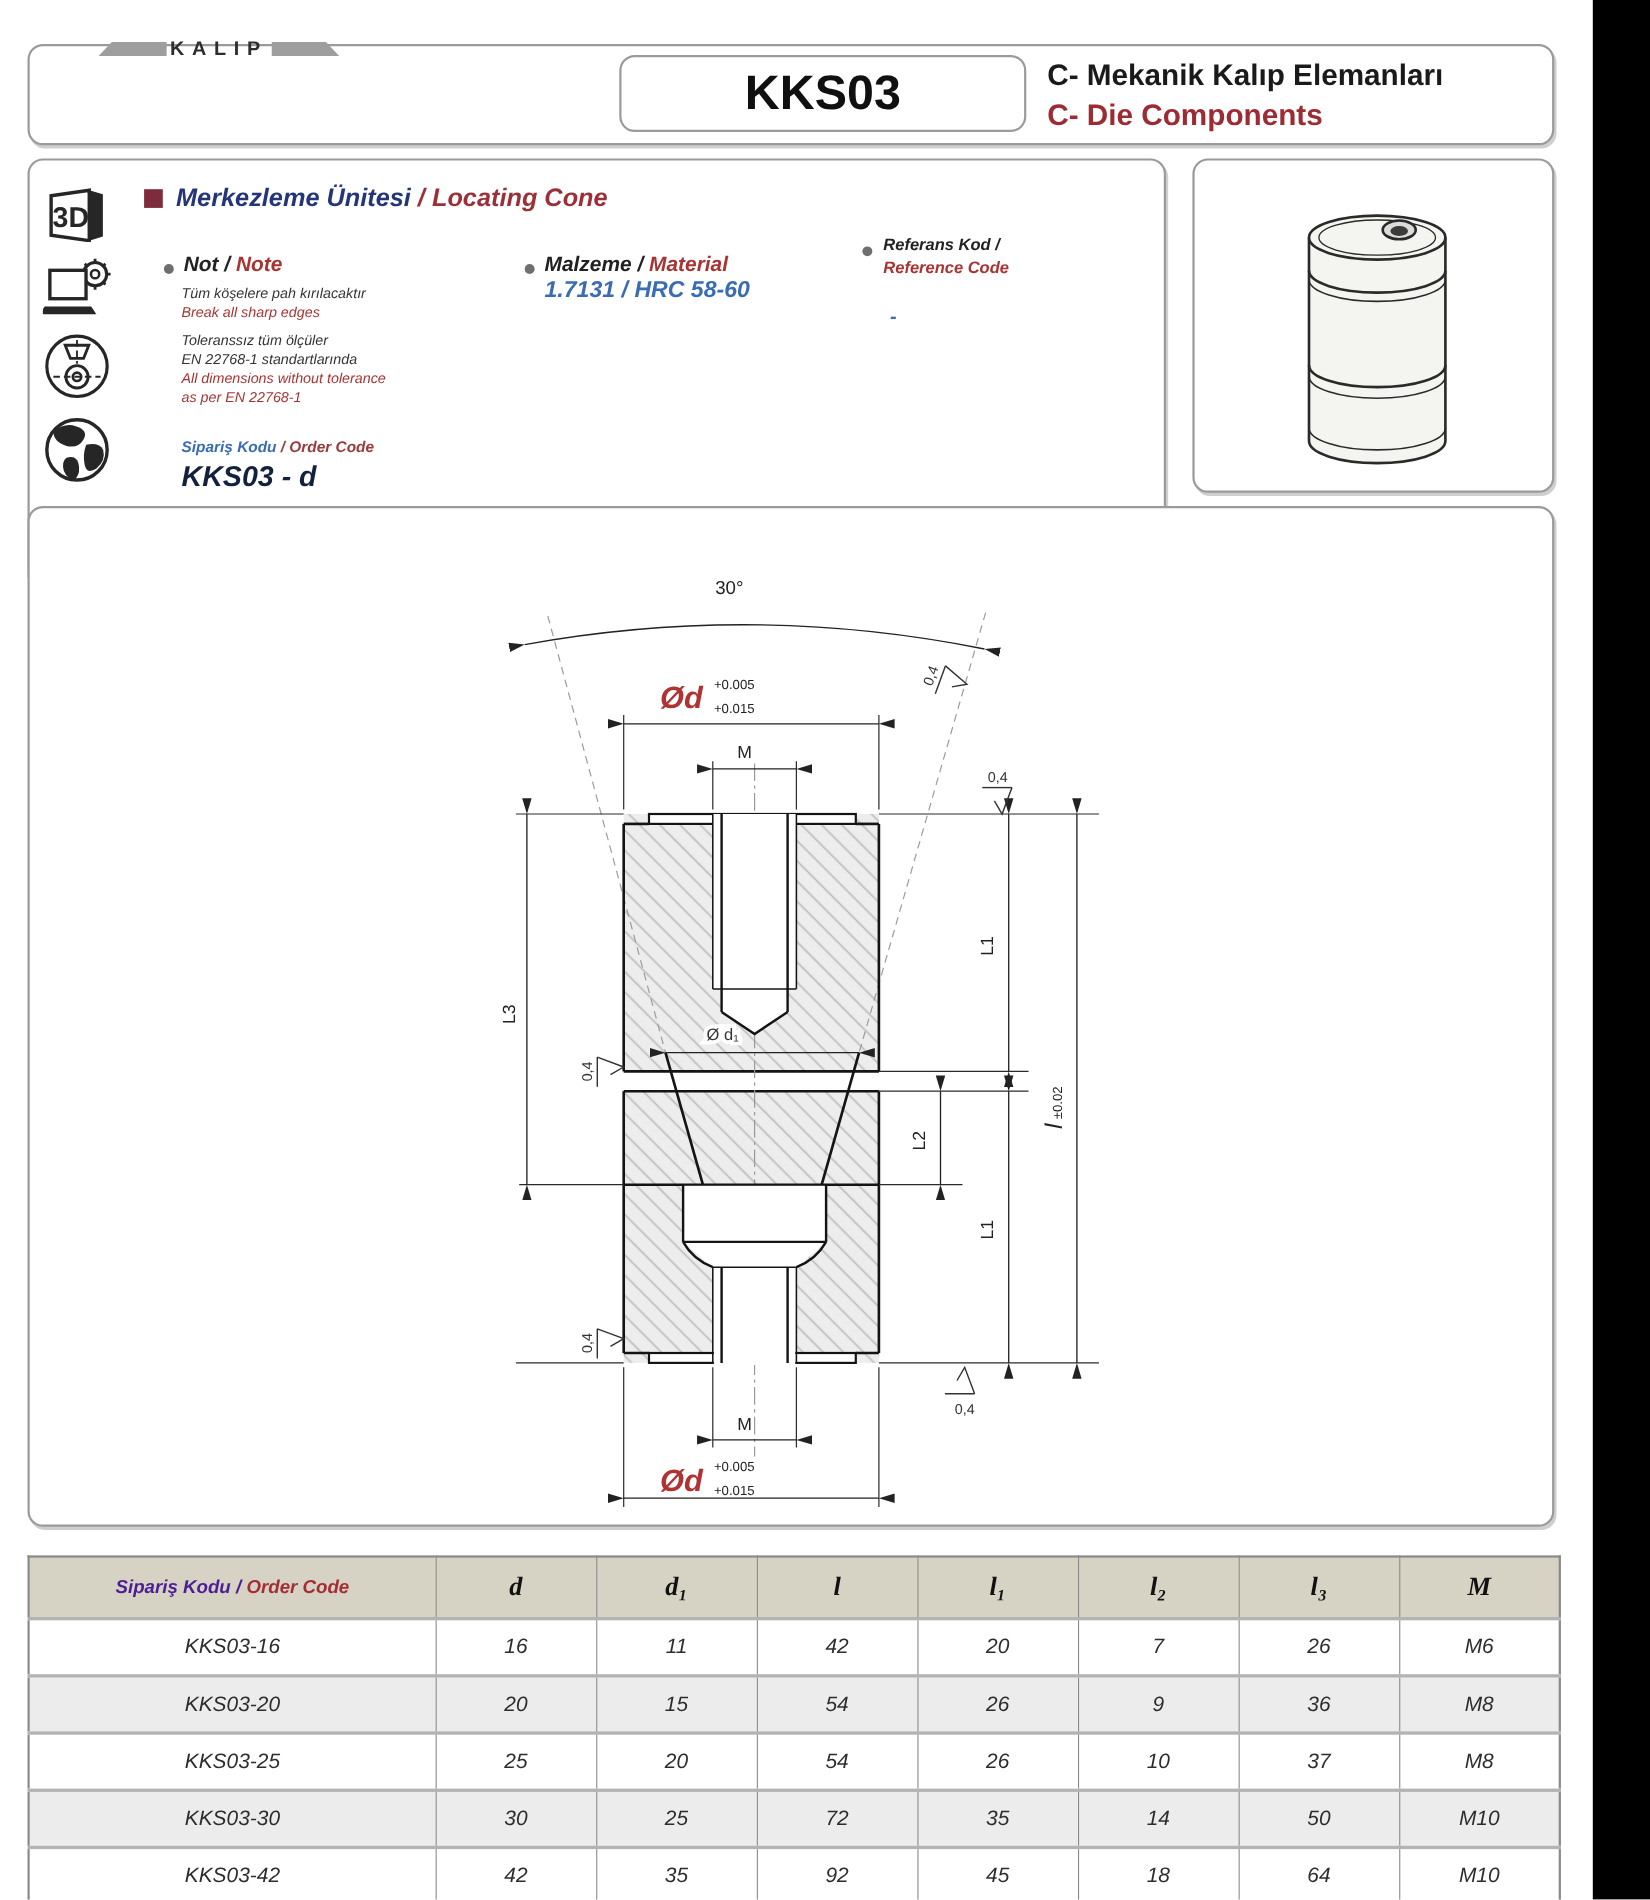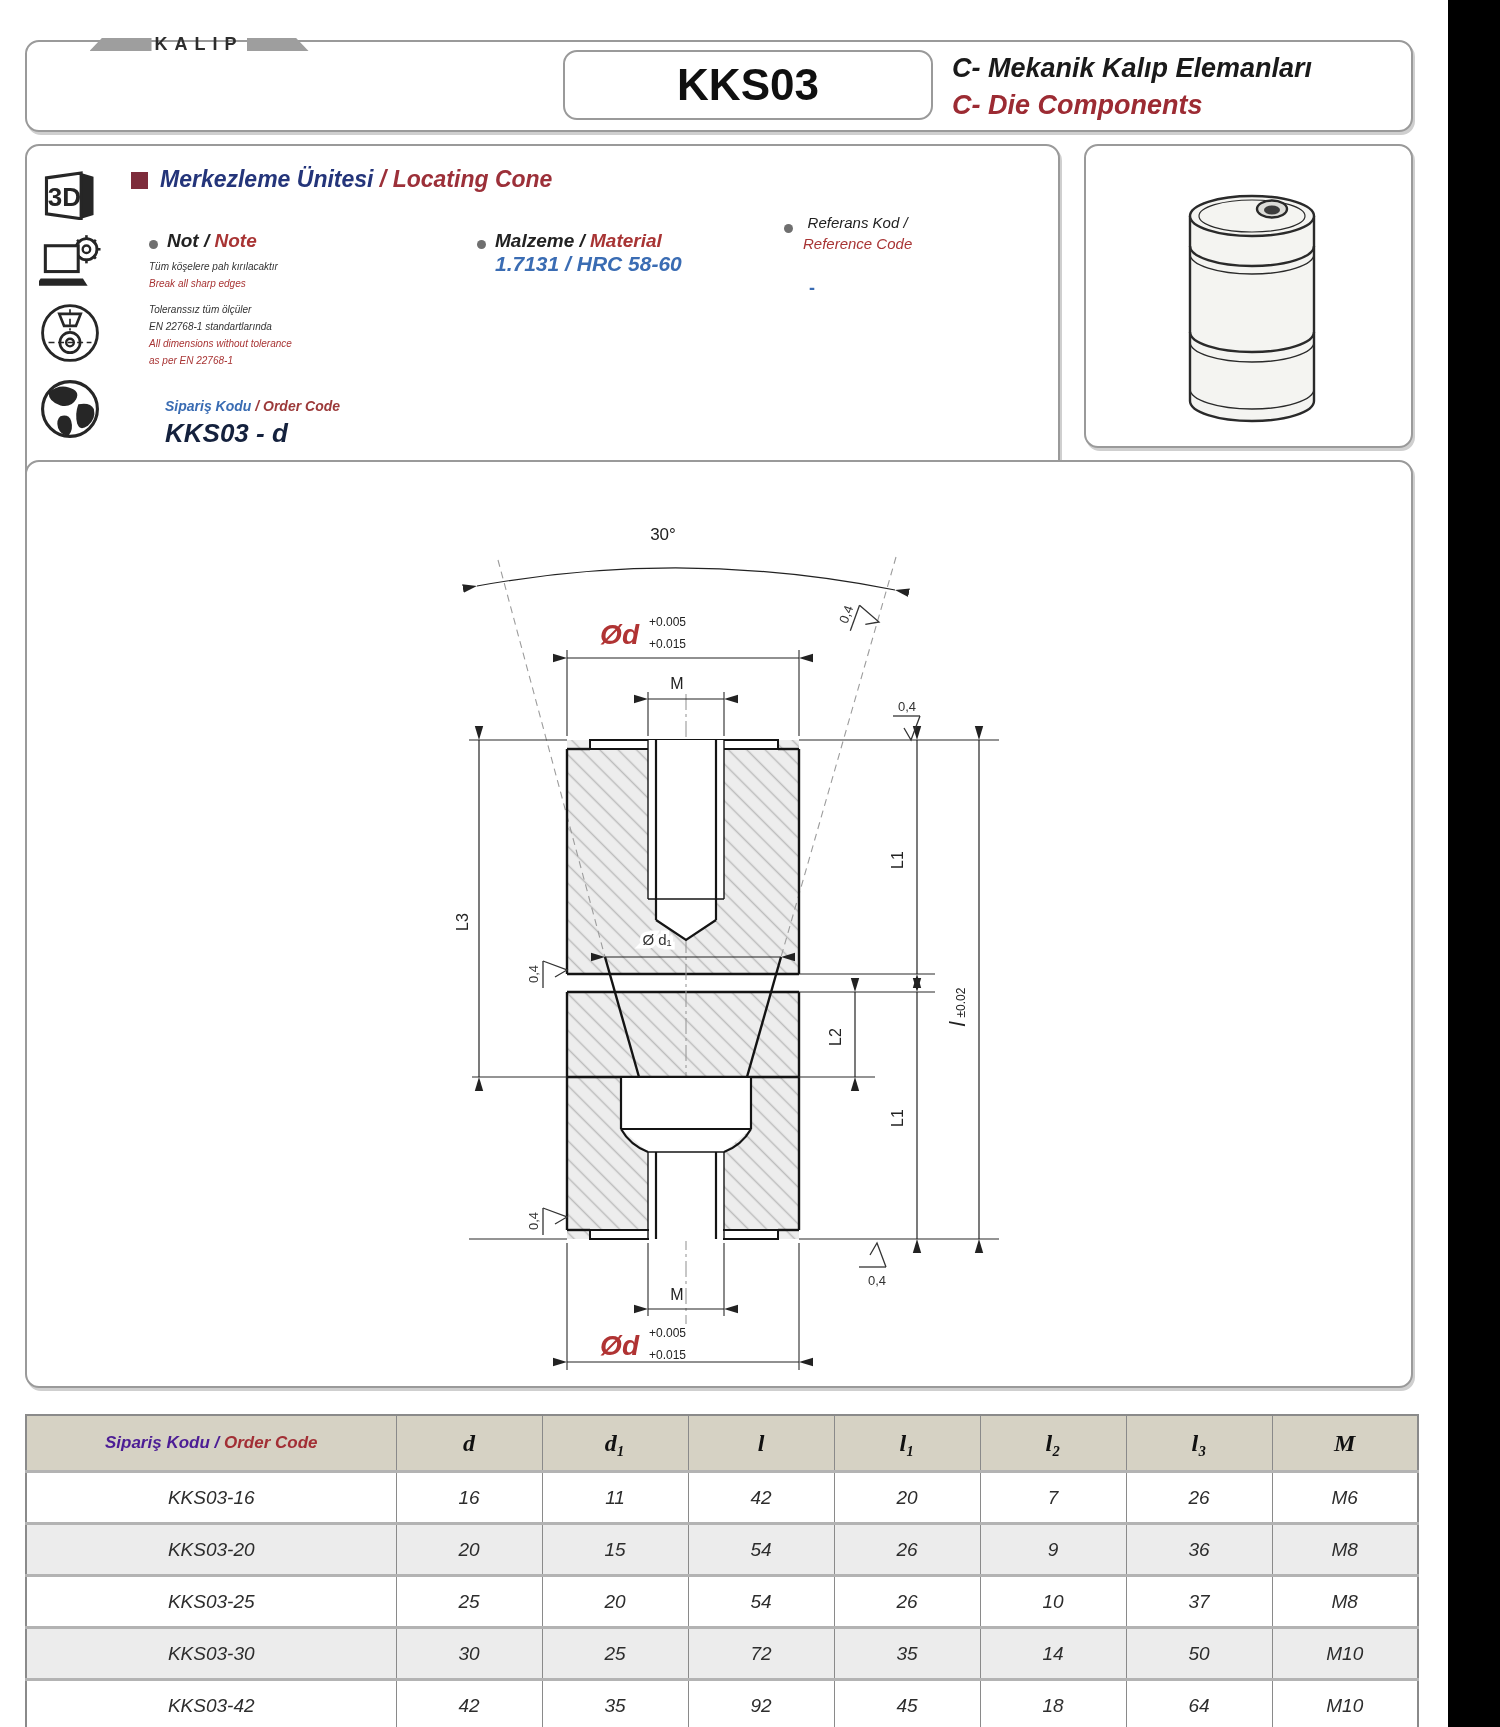--- a/index.html
+++ b/index.html
@@ -12,41 +12,41 @@
   .logo{position:absolute;left:22px;top:4px;width:300px;text-align:center;}
   .logo-word{font-size:52px;font-weight:bold;color:#7d2c3b;letter-spacing:-3px;line-height:50px;}
   .logo-band{display:flex;align-items:center;justify-content:center;margin-top:-12px;}
   .trap{height:13px;background:#9e9e9e;width:62px;}
   .trap.l{clip-path:polygon(20% 0,100% 0,100% 100%,0 100%);}
   .trap.r{clip-path:polygon(0 0,80% 0,100% 100%,0 100%);}
   .logo-kalip{font-size:18px;font-weight:bold;color:#2d2d2d;letter-spacing:7px;margin:0 3px;}
   .codebox{position:absolute;left:536px;top:8px;width:370px;height:70px;border:2px solid #9a9a9a;
            border-radius:14px;display:flex;align-items:center;justify-content:center;
            font-size:44px;font-weight:bold;color:#101010;background:#fff;box-sizing:border-box;}
-  .cat{position:absolute;left:925px;top:8px;font-style:italic;font-weight:bold;font-size:27px;line-height:37px;}
+  .cat{position:absolute;left:925px;top:8px;font-weight:bold;font-size:27px;line-height:37px;}
   .cat .tr{color:#1a1a1a;display:block;}
   .cat .en{color:#9c2b33;display:block;}
   
   #info{left:25px;top:144px;width:1035px;height:393px;}
   #imgbox{left:1084px;top:144px;width:329px;height:304px;}
   .iconcol{position:absolute;left:12px;top:22px;display:flex;flex-direction:column;gap:14px;}
   .sq{position:absolute;left:104px;top:26px;width:17px;height:17px;background:#7d2c3b;}
   .title{position:absolute;left:133px;top:20px;font-size:23px;font-weight:bold;font-style:italic;text-align:center;}
   .title .tr{color:#24357a;} .title .en{color:#9c3039;}
   .bullet{position:absolute;width:9px;height:9px;border-radius:50%;background:#6f6f6f;}
   .blab{font-size:19px;font-weight:bold;font-style:italic;position:absolute;}
   .blab .b{color:#222;} .blab .r{color:#a83434;}
-  .notes{position:absolute;left:122px;top:112px;font-size:10px;font-style:italic;line-height:17px;}
+  .notes{position:absolute;left:138px;top:112px;font-size:13px;font-style:italic;line-height:17px;}
   .notes .b{color:#333;} .notes .r{color:#a83434;}
   .notes .gap{height:9px;}
   .ordlab{position:absolute;left:138px;top:252px;font-size:14px;font-weight:bold;font-style:italic;}
   .ordlab .bl{color:#3a6cb3;} .ordlab .r{color:#9c3a3a;}
   .ordcode{position:absolute;left:138px;top:272px;font-size:26px;font-weight:bold;font-style:italic;color:#14213d;}
   .matval{position:absolute;left:468px;top:106px;font-size:21px;font-weight:bold;font-style:italic;color:#3a6cb3;}
-  .reflab{position:absolute;left:776px;top:66px;font-size:15px;font-weight:normal;font-style:italic;line-height:21px;text-align:center;}
+  .reflab{position:absolute;left:776px;top:66px;font-size:15px;font-weight:bold;font-style:italic;line-height:21px;}
   .reflab .b{color:#222;display:block;} .reflab .r{color:#a83434;display:block;}
   .refval{position:absolute;left:782px;top:132px;font-size:18px;font-weight:bold;color:#3a6cb3;}
   
   #draw{left:25px;top:460px;width:1388px;height:928px;}
   #draw svg{position:absolute;left:0;top:0;}
   
   #tblwrap{position:absolute;left:25px;top:1414px;width:1392px;box-shadow:2px 3px 0 #cfcfcf;}
   table.spec{border-collapse:collapse;width:1392px;table-layout:fixed;border:2px solid #8a8a8a;}
   table.spec th{background:#d6d2c4;height:52px;border:1px solid #8a8a8a;border-bottom:2px solid #8a8a8a;}
   table.spec td{height:47px;border:1px solid #8a8a8a;text-align:center;

